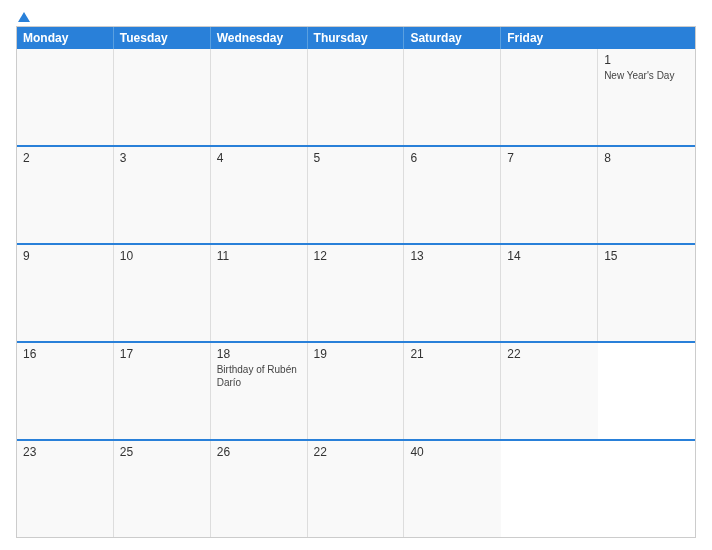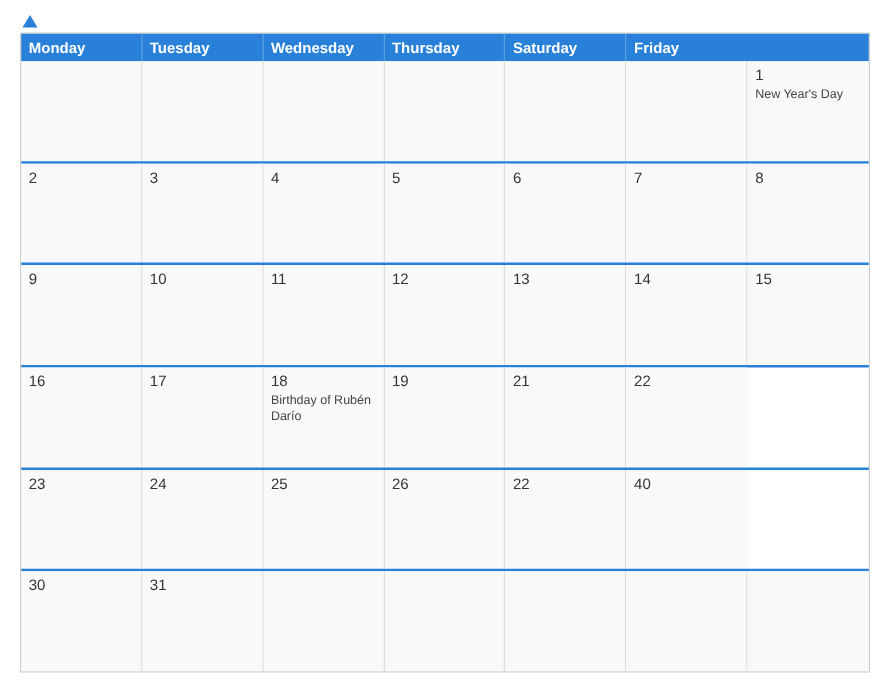--- a/index.html
+++ b/index.html
@@ -233,43 +233,27 @@
           </div>
           <div class="cal-cell">
             <span class="day-num">22</span>
           </div>
         </div>
         <div class="cal-week">
           <div class="cal-cell">
             <span class="day-num">23</span>
           </div>
           <div class="cal-cell">
-            <span class="day-num">24</span>
-          </div>
-          <div class="cal-cell">
             <span class="day-num">25</span>
           </div>
           <div class="cal-cell">
             <span class="day-num">26</span>
           </div>
           <div class="cal-cell">
             <span class="day-num">22</span>
           </div>
           <div class="cal-cell">
             <span class="day-num">40</span>
           </div>
-        </div>
-        <div class="cal-week">
-          <div class="cal-cell">
-            <span class="day-num">30</span>
-          </div>
-          <div class="cal-cell">
-            <span class="day-num">31</span>
-          </div>
-          <div class="cal-cell empty"></div>
-          <div class="cal-cell empty"></div>
-          <div class="cal-cell empty"></div>
-          <div class="cal-cell empty"></div>
-          <div class="cal-cell empty"></div>
         </div>
       </div>
   </div>
 </div>
 
 </body></html>

